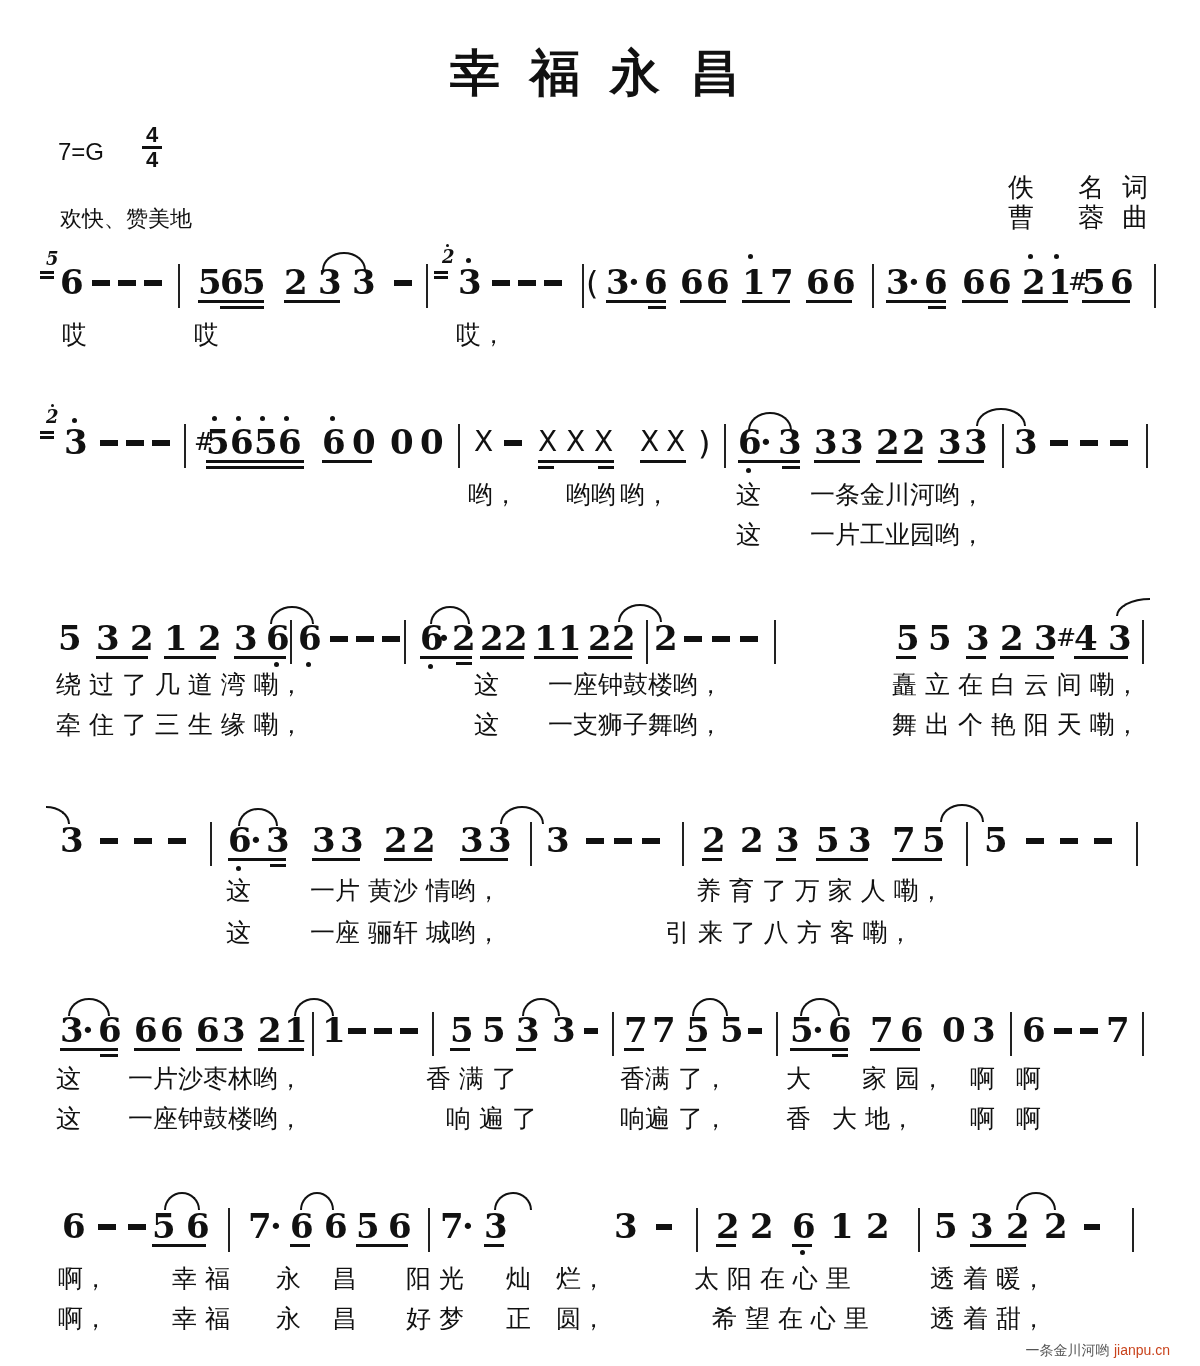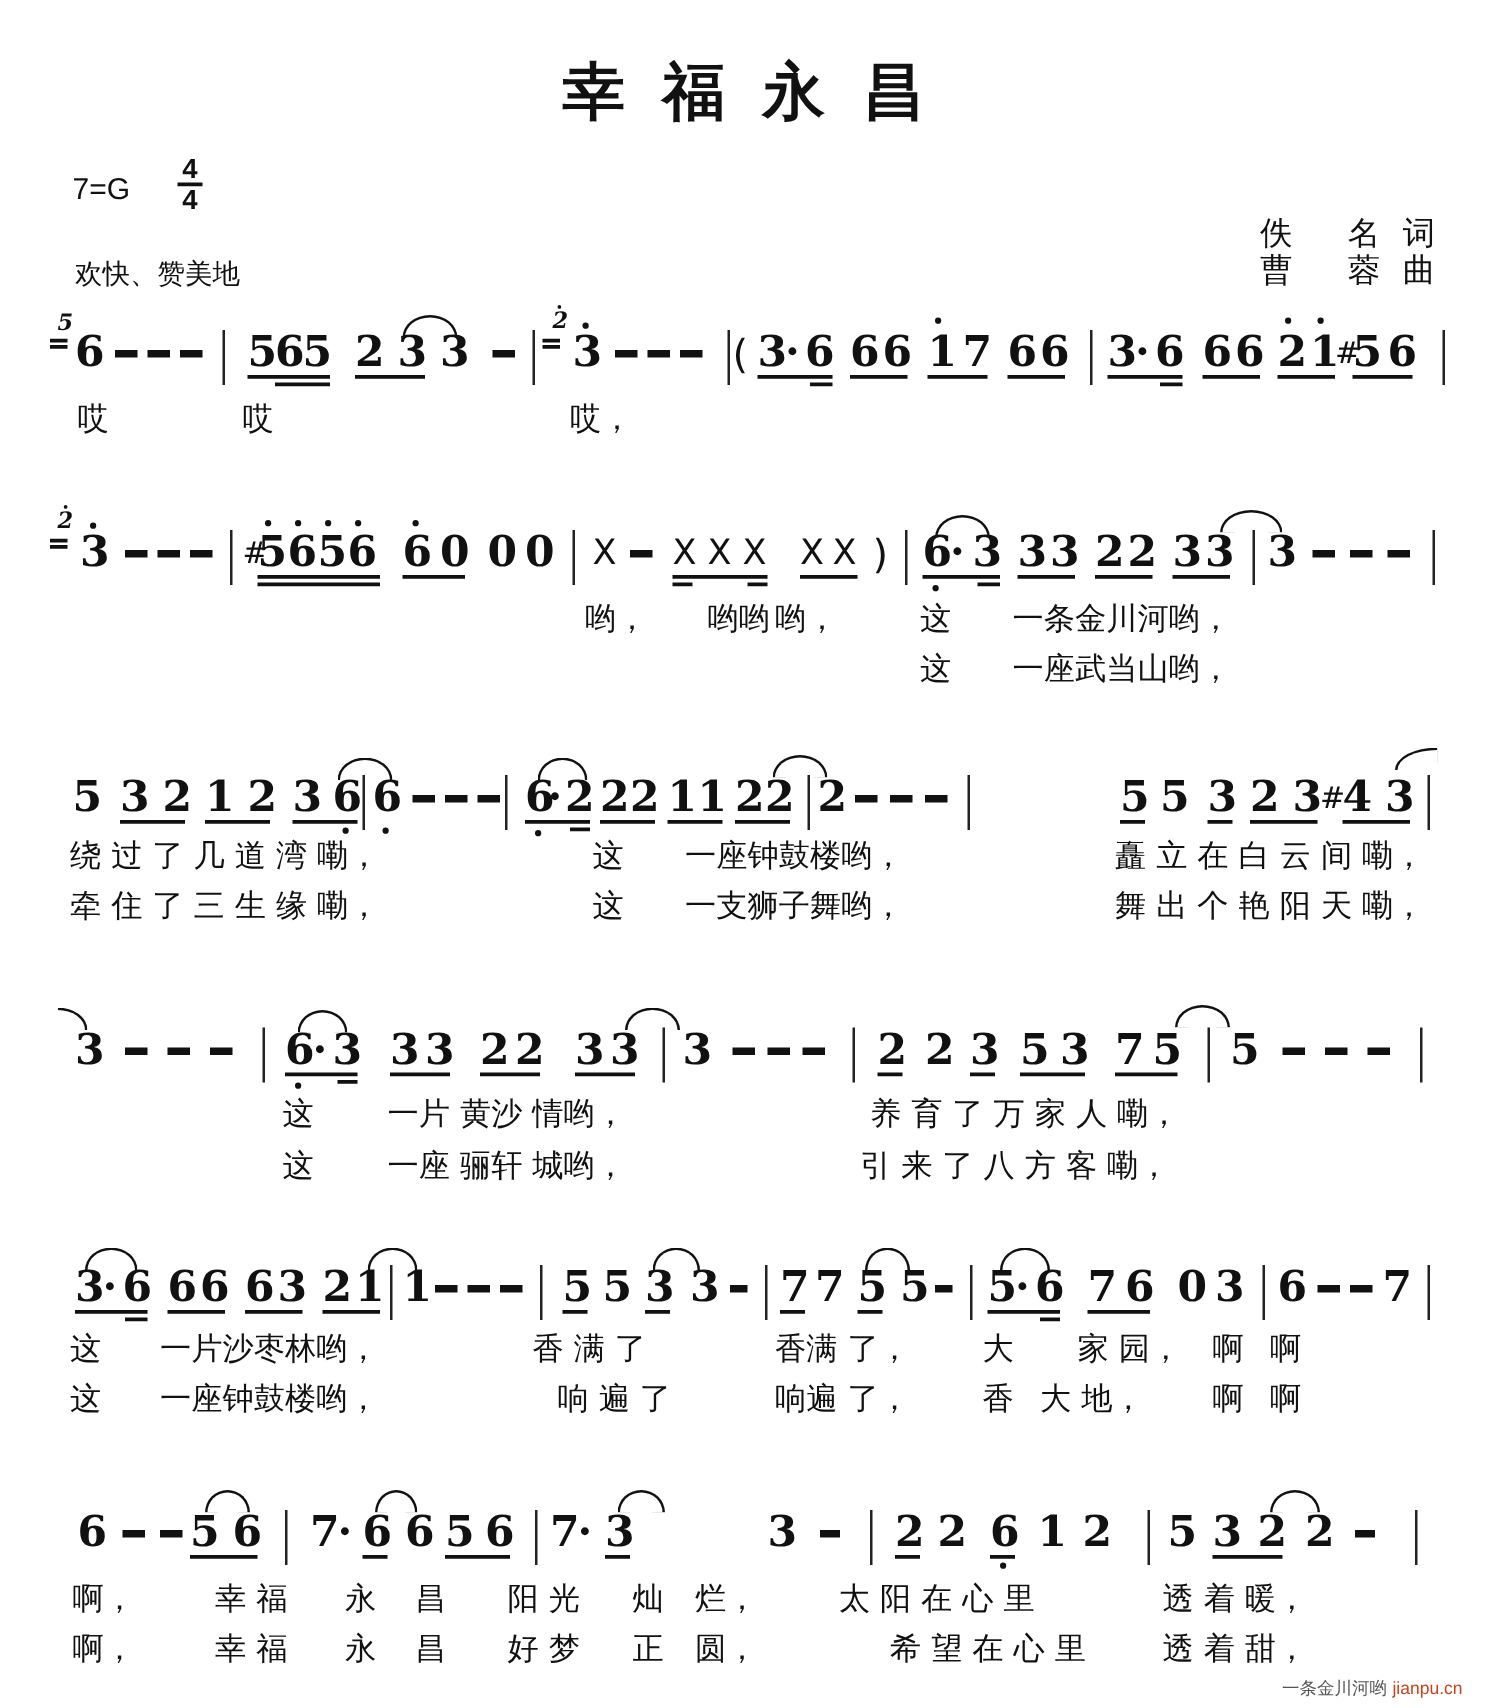--- a/index.html
+++ b/index.html
@@ -182,21 +182,21 @@
     <div class="dash" style="left:1080px;"></div>
     <div class="dash" style="left:1110px;"></div>
     <div class="bar" style="left:1146px;"></div>
   </div>
   <span class="lyr" style="left:468px;top:56px;">哟，</span>
   <span class="lyr" style="left:566px;top:56px;">哟哟</span>
   <span class="lyr" style="left:620px;top:56px;">哟，</span>
   <span class="lyr" style="left:736px;top:56px;">这</span>
   <span class="lyr" style="left:810px;top:56px;">一条金川河哟，</span>
   <span class="lyr" style="left:736px;top:96px;">这</span>
-  <span class="lyr" style="left:810px;top:96px;">一座武当山哟，</span>
+  <span class="lyr" style="left:810px;top:96px;">一片工业园哟，</span>
 </div>
 
 <div class="abs line" style="top:618px;">
   <div class="notes">
     <span class="n" style="left:58px;">5</span>
     <span class="n" style="left:96px;">3</span>
     <span class="n" style="left:130px;">2</span>
     <div class="u1" style="left:96px;top:38px;width:52px;"></div>
     <span class="n" style="left:164px;">1</span>
     <span class="n" style="left:198px;">2</span>
@@ -309,21 +309,21 @@
     <div class="dash" style="left:1026px;"></div>
     <div class="dash" style="left:1060px;"></div>
     <div class="dash" style="left:1094px;"></div>
     <div class="bar" style="left:1136px;"></div>
   </div>
   <span class="lyr" style="left:226px;top:54px;">这</span>
   <span class="lyr" style="left:310px;top:54px;">一片 黄沙 情哟，</span>
   <span class="lyr" style="left:226px;top:96px;">这</span>
   <span class="lyr" style="left:310px;top:96px;">一座 骊轩 城哟，</span>
   <span class="lyr" style="left:696px;top:54px;">养 育 了 万 家 人 嘞，</span>
-  <span class="lyr" style="left:688px;top:96px;">引 来 了 八 方 客 嘞，</span>
+  <span class="lyr" style="left:665px;top:96px;">引 来 了 八 方 客 嘞，</span>
 </div>
 
 <div class="abs line" style="top:1010px;">
   <div class="notes">
     <span class="n" style="left:60px;">3</span>
     <span class="n" style="left:82px;">·</span>
     <span class="n" style="left:98px;">6</span>
     <div class="tie" style="left:68px;top:-12px;width:38px;"></div>
     <div class="u1" style="left:60px;top:38px;width:58px;"></div>
     <div class="u1" style="left:100px;top:44px;width:18px;"></div>
@@ -443,21 +443,21 @@
     <div class="dash" style="left:1084px;width:16px;"></div>
     <div class="bar" style="left:1132px;"></div>
   </div>
   <span class="lyr" style="left:58px;top:56px;">啊，</span>
   <span class="lyr" style="left:172px;top:56px;">幸 福</span>
   <span class="lyr" style="left:276px;top:56px;">永</span>
   <span class="lyr" style="left:332px;top:56px;">昌</span>
   <span class="lyr" style="left:406px;top:56px;">阳 光</span>
   <span class="lyr" style="left:506px;top:56px;">灿</span>
   <span class="lyr" style="left:556px;top:56px;">烂，</span>
-  <span class="lyr" style="left:671px;top:56px;">太 阳 在 心 里</span>
+  <span class="lyr" style="left:694px;top:56px;">太 阳 在 心 里</span>
   <span class="lyr" style="left:930px;top:56px;">透 着 暖，</span>
   <span class="lyr" style="left:58px;top:96px;">啊，</span>
   <span class="lyr" style="left:172px;top:96px;">幸 福</span>
   <span class="lyr" style="left:276px;top:96px;">永</span>
   <span class="lyr" style="left:332px;top:96px;">昌</span>
   <span class="lyr" style="left:406px;top:96px;">好 梦</span>
   <span class="lyr" style="left:506px;top:96px;">正</span>
   <span class="lyr" style="left:556px;top:96px;">圆，</span>
   <span class="lyr" style="left:712px;top:96px;text-align:right;">希 望 在 心 里</span>
   <span class="lyr" style="left:930px;top:96px;">透 着 甜，</span>

